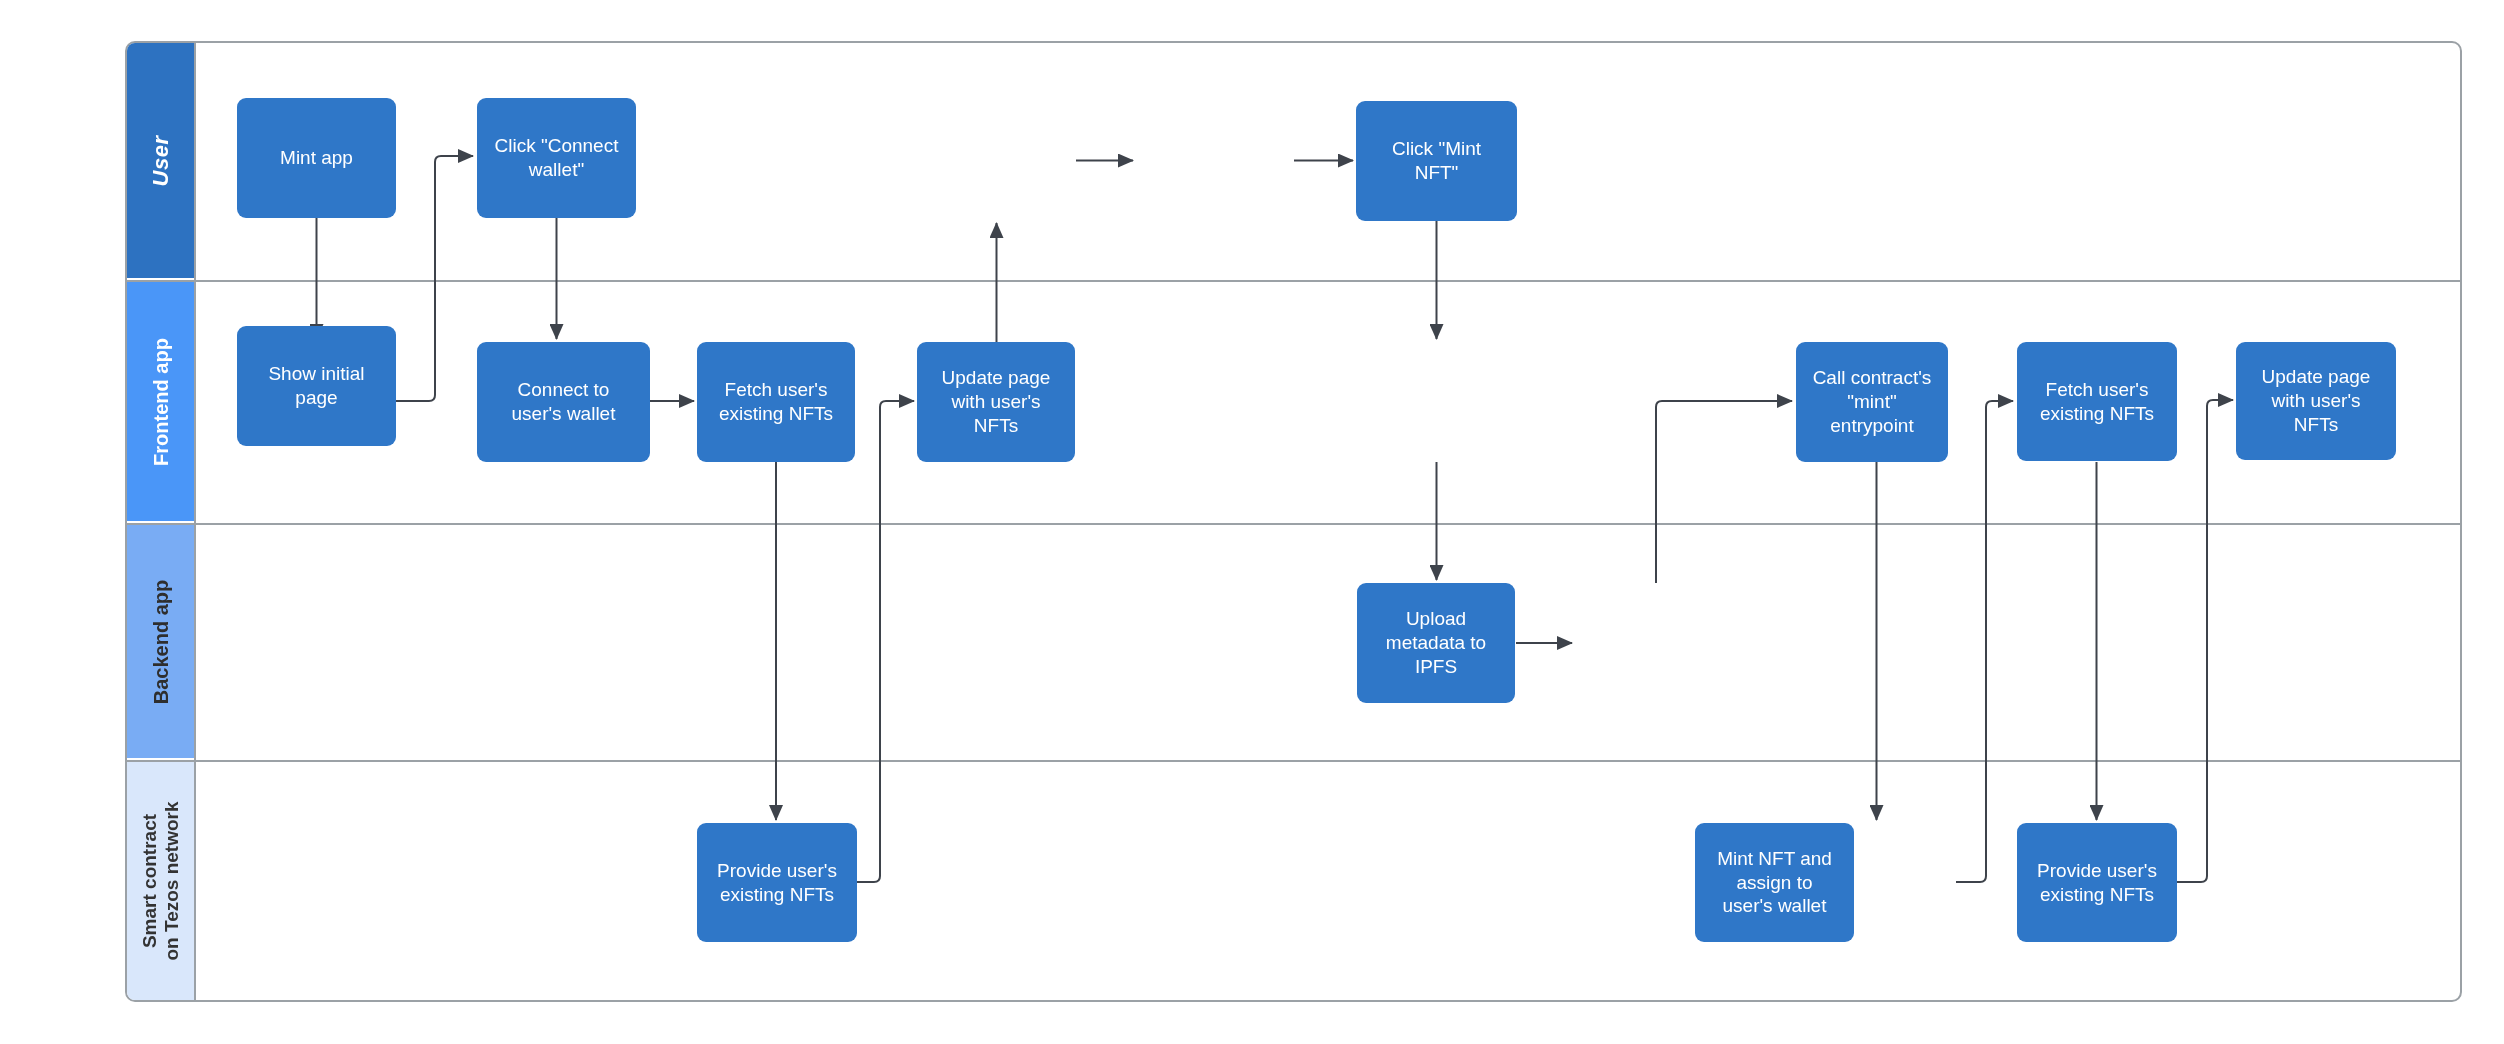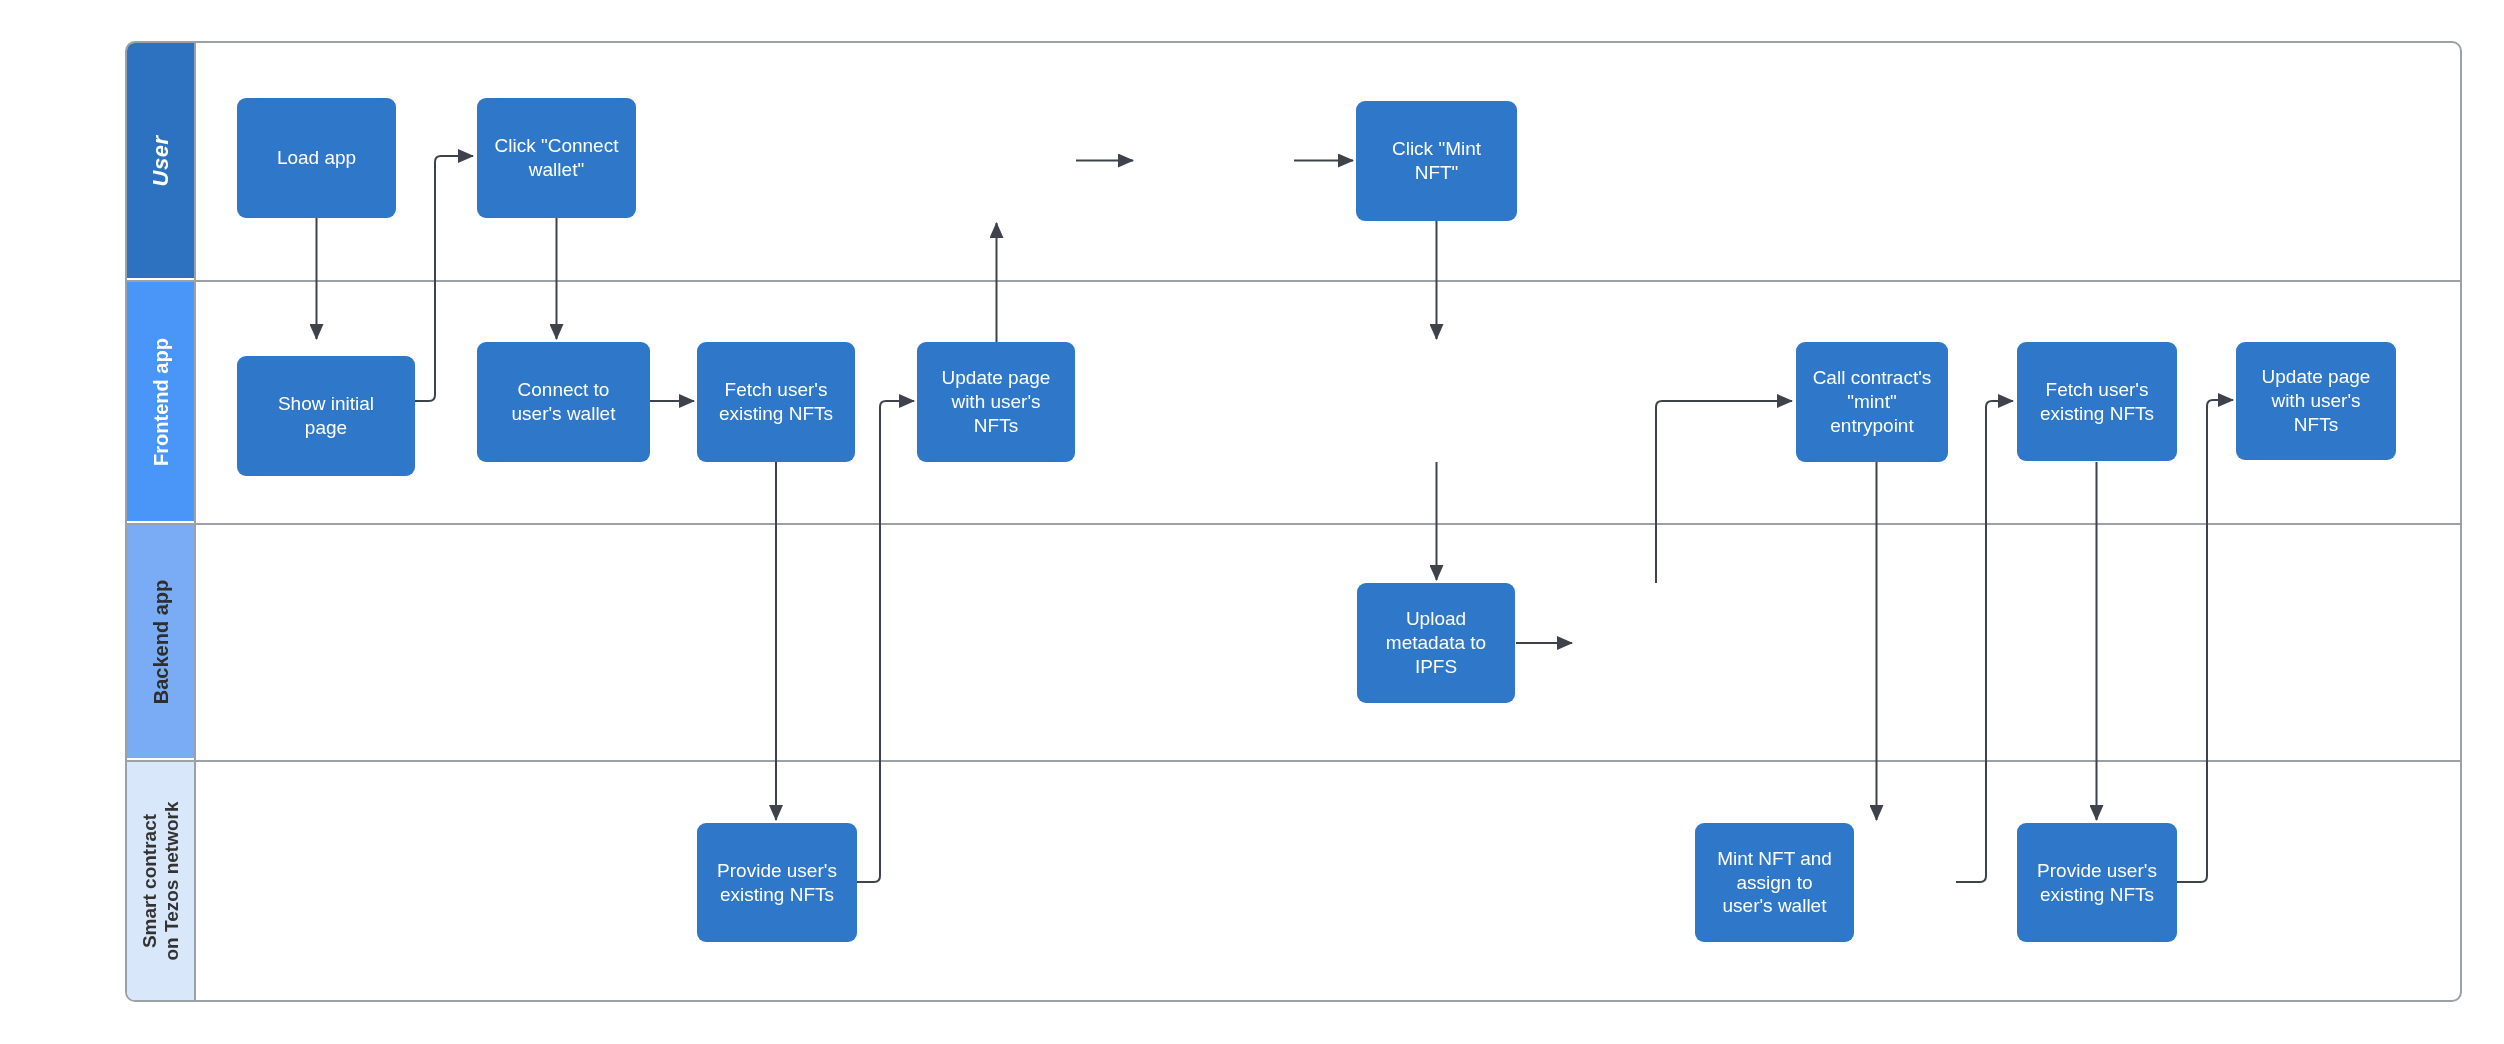--- a/index.html
+++ b/index.html
@@ -80,27 +80,27 @@
     <path d="M1436.5,221 L1436.5,339" marker-end="url(#ah)"></path>
     <path d="M1436.5,462 L1436.5,580" marker-end="url(#ah)"></path>
     <path d="M1516,643 L1572,643" marker-end="url(#ah)"></path>
     <path d="M1656,583 L1656,407 Q1656,401 1662,401 L1792,401" marker-end="url(#ah)"></path>
     <path d="M1876.5,462 L1876.5,820" marker-end="url(#ah)"></path>
     <path d="M1956,882 L1980,882 Q1986,882 1986,876 L1986,407 Q1986,401 1992,401 L2013,401" marker-end="url(#ah)"></path>
     <path d="M2096.5,462 L2096.5,820" marker-end="url(#ah)"></path>
     <path d="M2176,882 L2201,882 Q2207,882 2207,876 L2207,406 Q2207,400 2213,400 L2233,400" marker-end="url(#ah)"></path>
   </svg>
 
-  <div class="node" style="left:237px;top:98px;width:159px;height:120px"><span>Load app</span></div>
+  <div class="node" style="left:237px;top:98px;width:159px;height:120px"><span>Mint app</span></div>
   <div class="node" style="left:477px;top:98px;width:159px;height:120px"><span>Click "Connect
 wallet"</span></div>
   <div class="node" style="left:1356px;top:101px;width:161px;height:120px"><span>Click "Mint
 NFT"</span></div>
 
-  <div class="node" style="left:237px;top:356px;width:178px;height:120px"><span>Show initial
+  <div class="node" style="left:237px;top:326px;width:159px;height:120px"><span>Show initial
 page</span></div>
   <div class="node" style="left:477px;top:342px;width:173px;height:120px"><span>Connect to
 user's wallet</span></div>
   <div class="node" style="left:697px;top:342px;width:158px;height:120px"><span>Fetch user's
 existing NFTs</span></div>
   <div class="node" style="left:917px;top:342px;width:158px;height:120px"><span>Update page
 with user's
 NFTs</span></div>
   <div class="node" style="left:1796px;top:342px;width:152px;height:120px"><span>Call contract's
 "mint"

